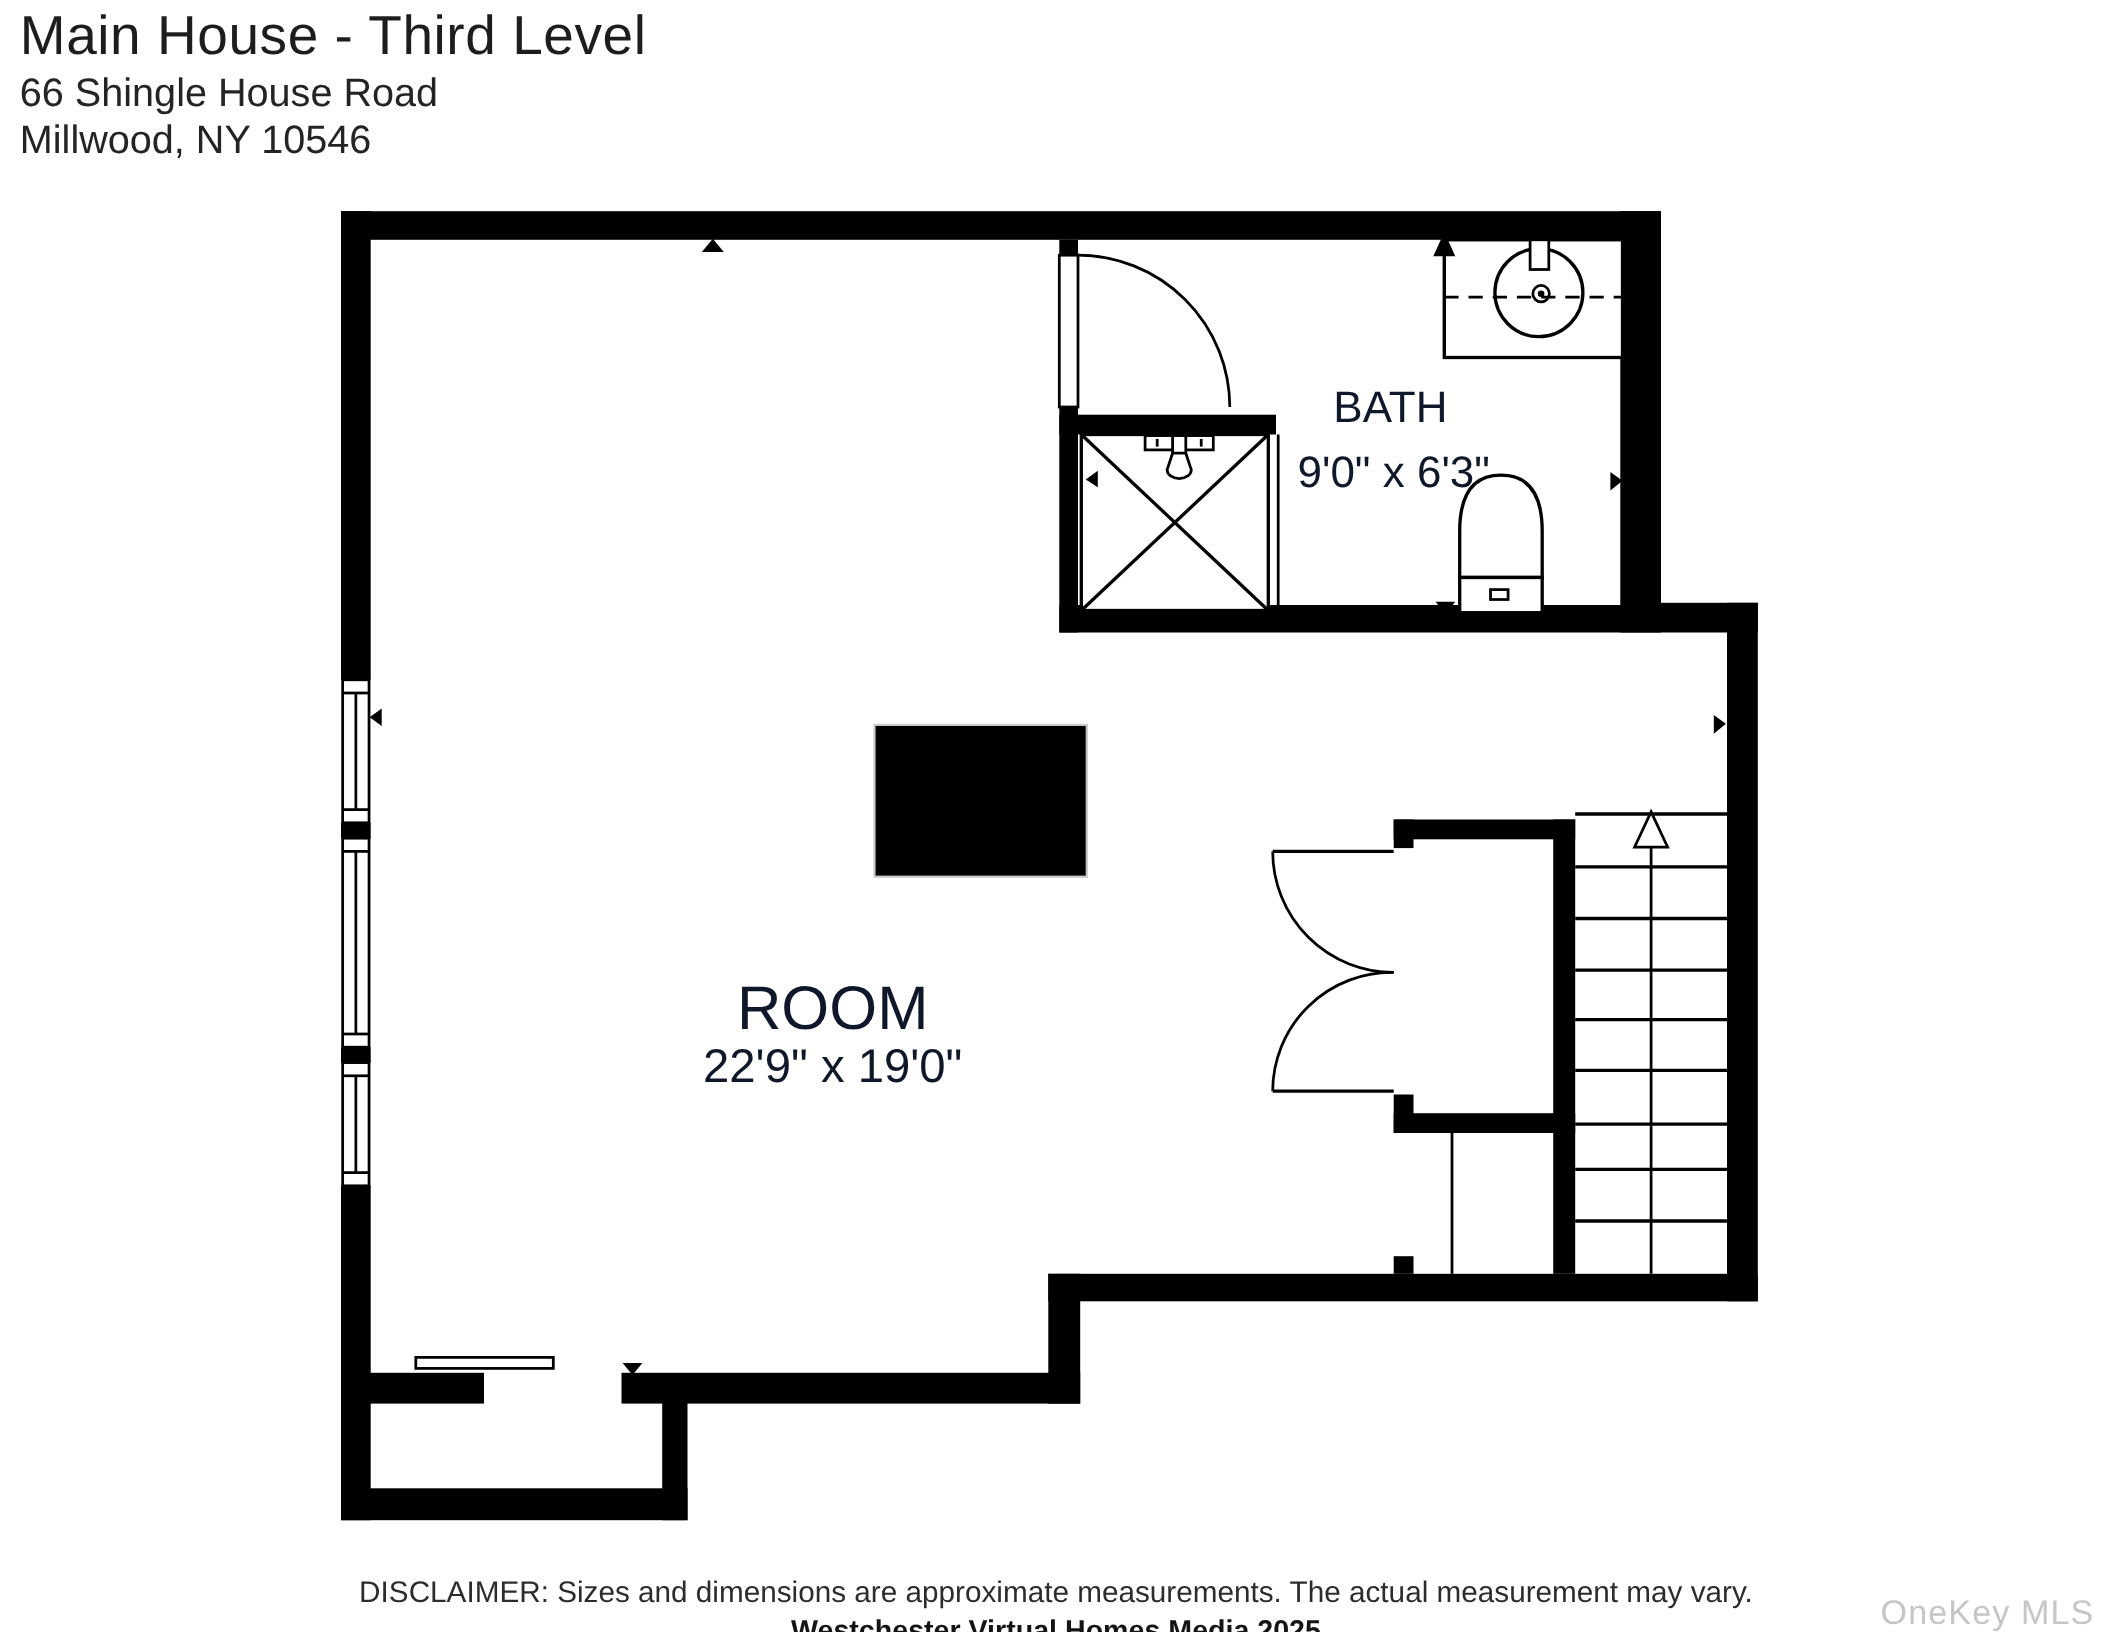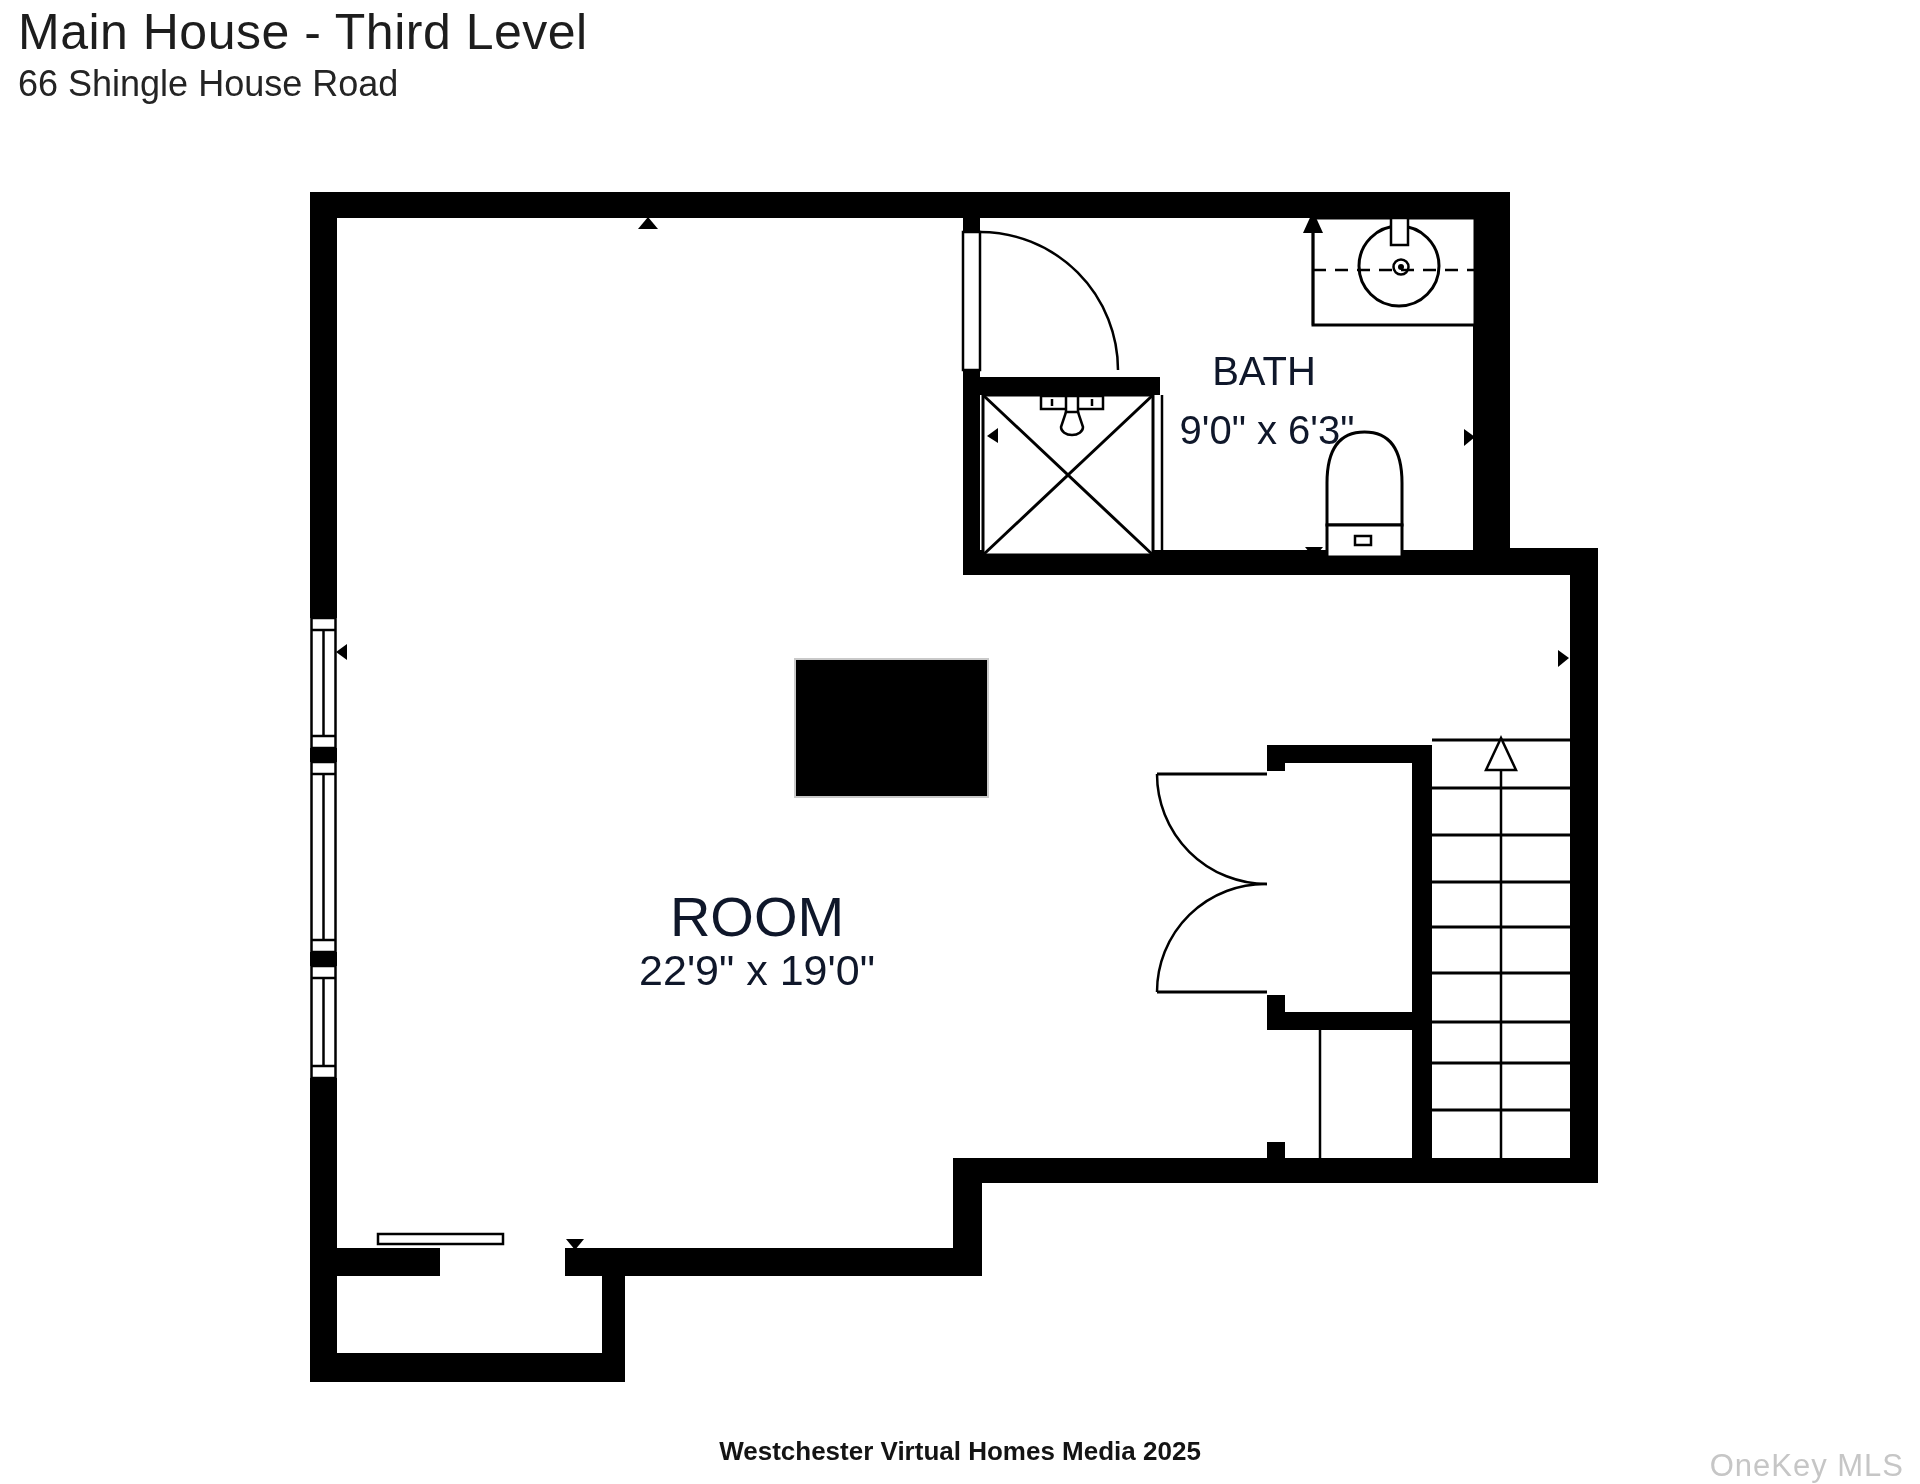--- a/index.html
+++ b/index.html
@@ -150,26 +150,28 @@
       <polygon points="1464,429 1464,446 1475,437"></polygon>
       <polygon points="1558,650 1558,667 1569,658"></polygon>
       <polygon points="1305,547 1323,547 1314,558"></polygon>
       <polygon points="566,1239 584,1239 575,1250"></polygon>
     </g>
   </svg>
 
   <div class="header">
     <h1>Main House - Third Level</h1>
     <p>66 Shingle House Road</p>
+    <p>Millwood, NY 10546</p>
   </div>
 
   <div class="room-label lbl-room-name">ROOM</div>
   <div class="room-label lbl-room-dims">22'9" x 19'0"</div>
   <div class="room-label lbl-bath-name">BATH</div>
   <div class="room-label lbl-bath-dims">9'0" x 6'3"</div>
 
   <div class="footer">
+    <div class="disclaimer">DISCLAIMER: Sizes and dimensions are approximate measurements. The actual measurement may vary.</div>
     <div class="credit">Westchester Virtual Homes Media 2025</div>
   </div>
 
   <div class="watermark" style="color: rgb(198, 198, 198); text-align: right;">OneKey MLS</div>
 
 </div>
 
 </body></html>

